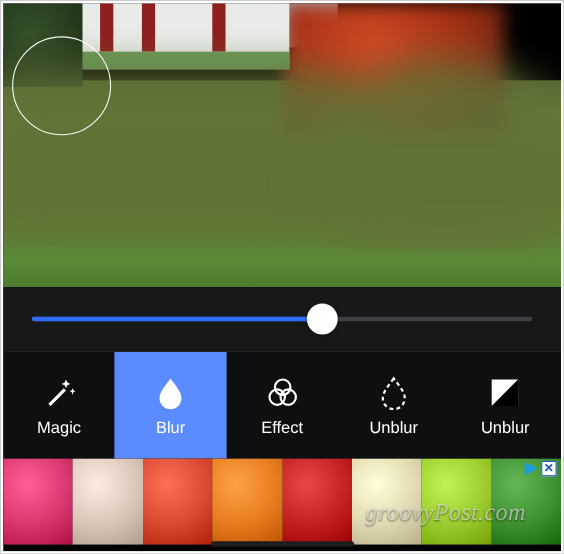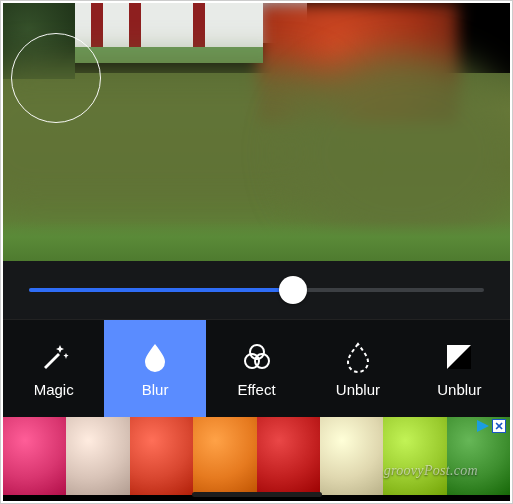--- a/index.html
+++ b/index.html
@@ -47,21 +47,21 @@
   .tool.active { background: #5a8cff; text-align: center; }
   .tool .icon { width: 36px; height: 36px; display: flex; align-items: center;
                 justify-content: center; color: #fff; }
   .tool .icon svg { width: 32px; height: 32px; }
 
   
   .ad { position: absolute; top: 414px; left: 0; right: 0; height: 78px; background: #222;
         display: flex; }
   .ad .swatch { flex: 1; }
   .watermark { position: absolute; right: 32px; bottom: 22px; color: rgba(255,255,255,0.55);
-               font-size: 14px; font-style: italic; font-family: Georgia, serif;
+               font-size: 22px; font-style: italic; font-family: Georgia, serif;
                letter-spacing: .3px; text-shadow: 0 1px 2px rgba(0,0,0,.6); pointer-events: none; }
   .adchoice { position: absolute; top: 2px; right: 4px; display: flex; align-items: center; gap: 2px; }
   .adchoice svg { display: block; }
   .adclose { width: 14px; height: 14px; border: 1px solid #1b57c4; background: #fff;
              display: flex; align-items: center; justify-content: center;
              font: bold 11px/1 sans-serif; color: #1b57c4; }
 
   
   .home { position: absolute; bottom: 4px; left: 50%; transform: translateX(-50%);
           width: 130px; height: 5px; border-radius: 3px; background: #1d1d1d; }

